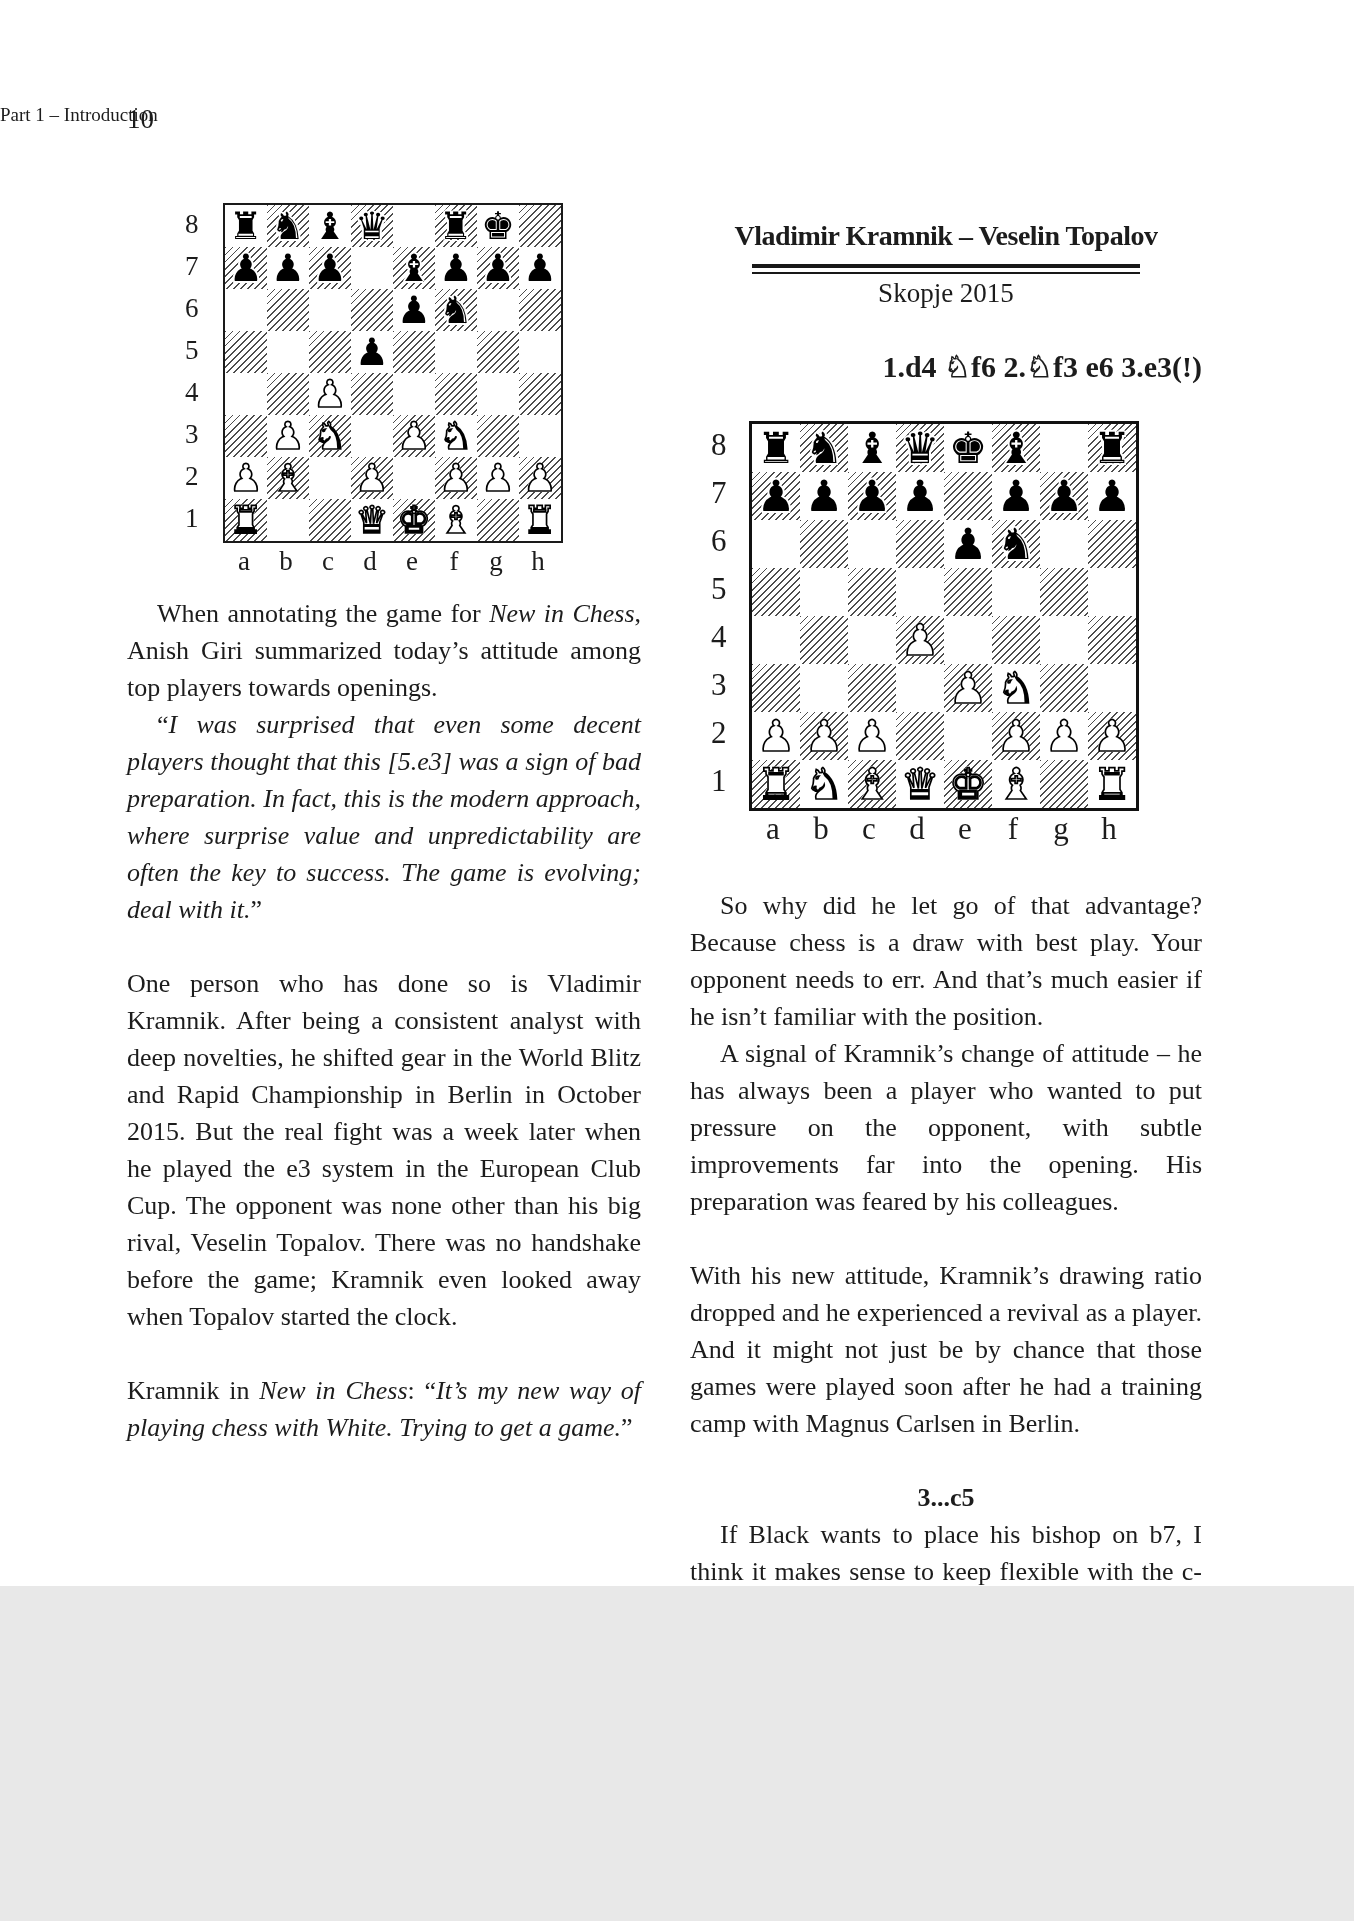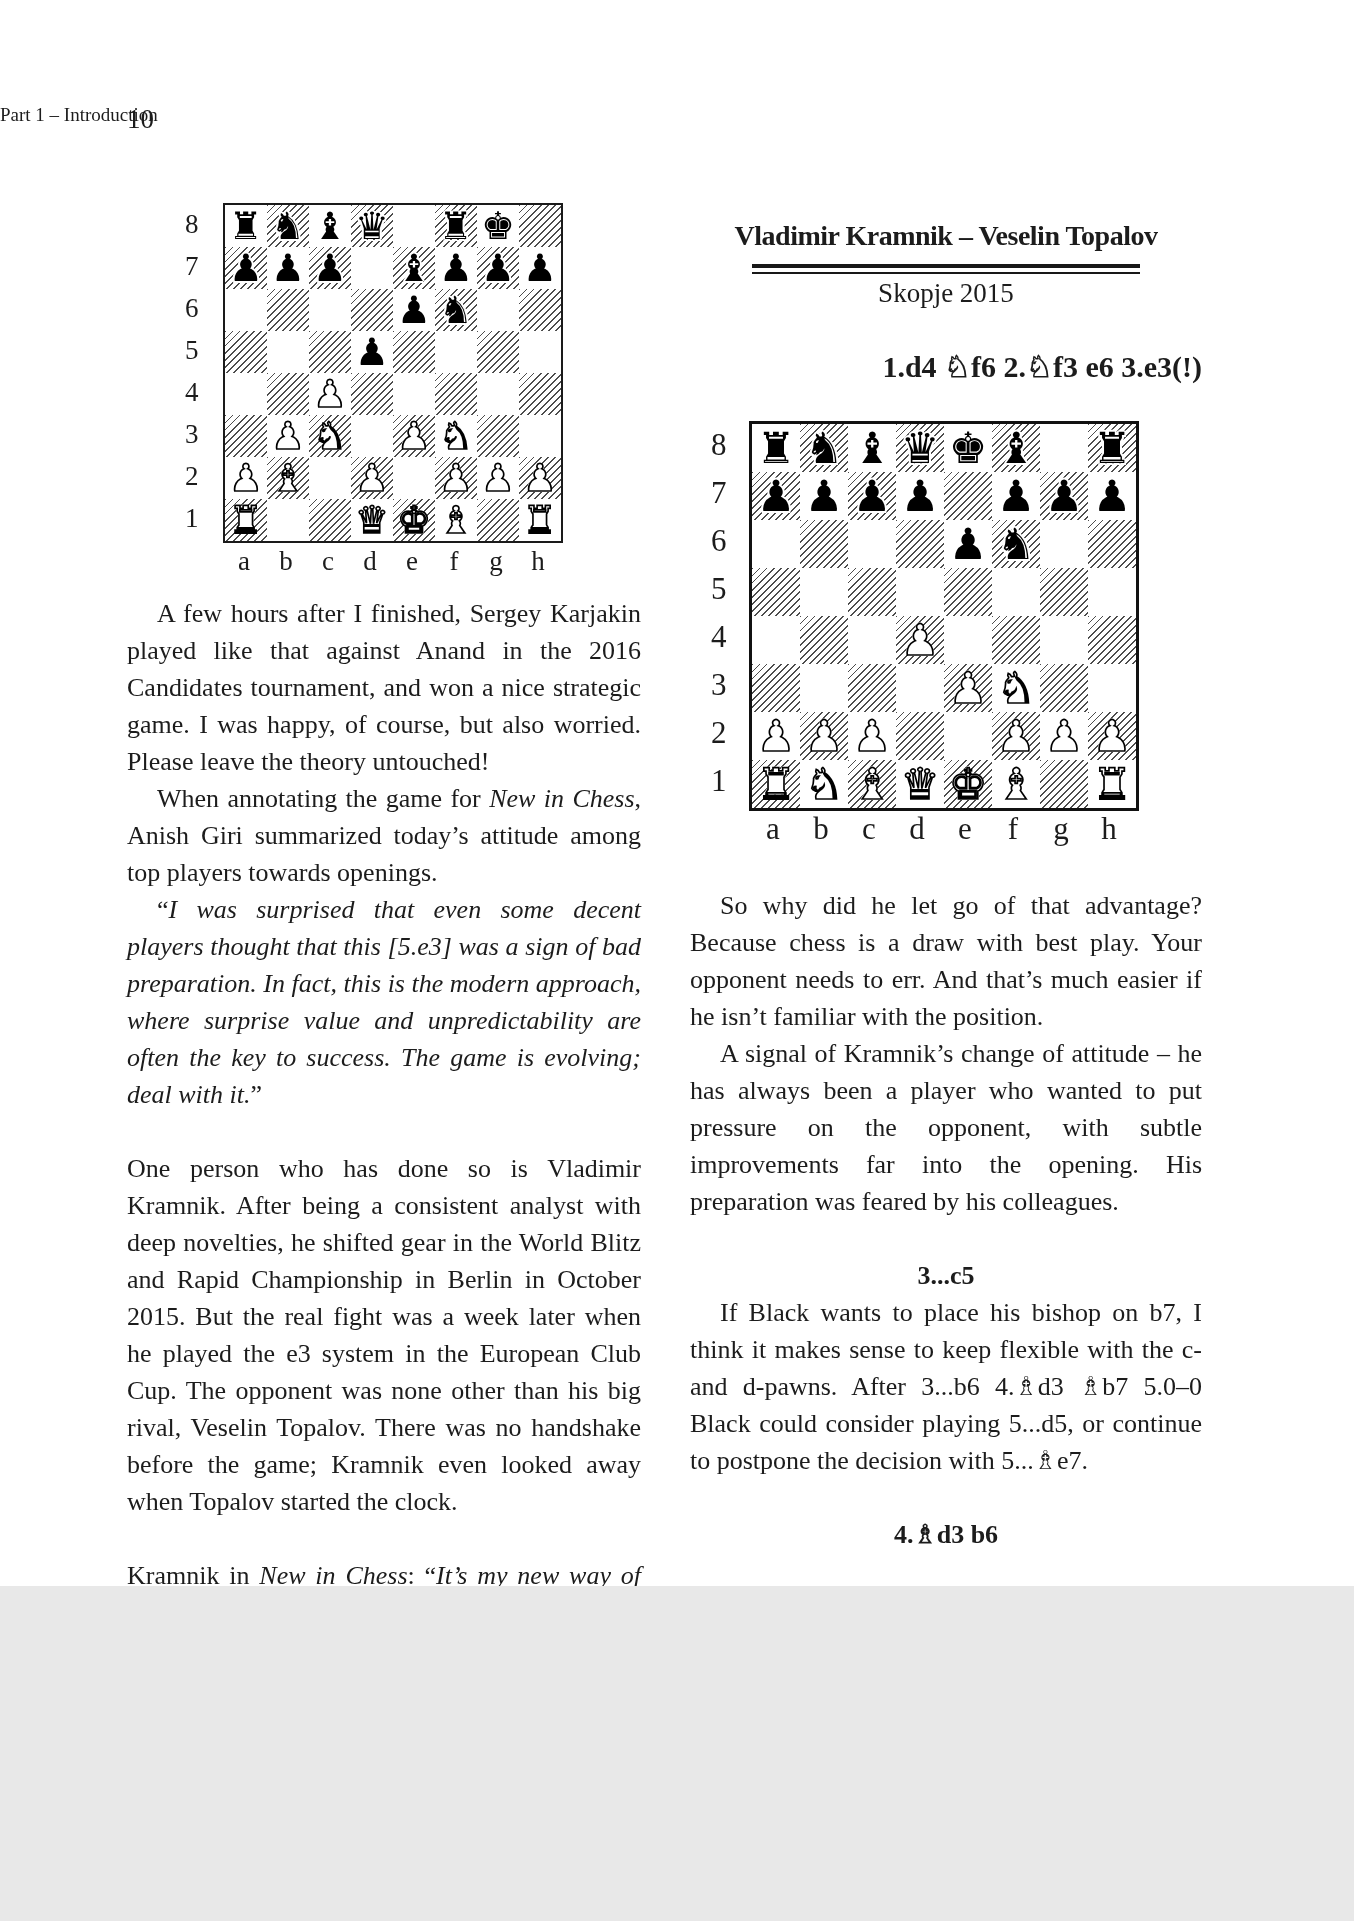--- a/index.html
+++ b/index.html
@@ -230,21 +230,20 @@
           <div>b</div>
           <div>c</div>
           <div>d</div>
           <div>e</div>
           <div>f</div>
           <div>g</div>
           <div>h</div>
         </div>
     </div>
     <div class="text-block" id="left-paras">
-        <p class="para indent"><span>A few hours after I finished, Sergey Karjakin played like that against Anand in the 2016 Candidates tournament, and won a nice strategic game. I was happy, of course, but also worried. Please leave the theory untouched!</span></p>
         <p class="para indent"><span>When annotating the game for </span><span class="em">New in Chess</span><span>, Anish Giri summarized today’s attitude among top players towards openings.</span></p>
         <p class="para indent"><span>“</span><span class="em">I was surprised that even some decent players thought that this [5.e3] was a sign of bad preparation. In fact, this is the modern approach, where surprise value and unpredictability are often the key to success. The game is evolving; deal with it.</span><span>”</span></p>
         <p class="para gap"><span>One person who has done so is Vladimir Kramnik. After being a consistent analyst with deep novelties, he shifted gear in the World Blitz and Rapid Championship in Berlin in October 2015. But the real fight was a week later when he played the e3 system in the European Club Cup. The opponent was none other than his big rival, Veselin Topalov. There was no handshake before the game; Kramnik even looked away when Topalov started the clock.</span></p>
         <p class="para gap"><span>Kramnik in </span><span class="em">New in Chess</span><span>: “</span><span class="em">It’s my new way of playing chess with White. Trying to get a game.</span><span>”</span></p>
       </div>
   </div>
 
   <div class="col col-right">
     <div class="game-title">Vladimir Kramnik – Veselin Topalov</div>
     <div class="double-rule"></div>
@@ -404,19 +403,20 @@
           <div>e</div>
           <div>f</div>
           <div>g</div>
           <div>h</div>
         </div>
     </div>
 
     <div class="text-block" id="right-paras">
         <p class="para indent"><span>So why did he let go of that advantage? Because chess is a draw with best play. Your opponent needs to err. And that’s much easier if he isn’t familiar with the position.</span></p>
         <p class="para indent"><span>A signal of Kramnik’s change of attitude – he has always been a player who wanted to put pressure on the opponent, with subtle improvements far into the opening. His preparation was feared by his colleagues.</span></p>
+        <p class="para gap"><span>With his new attitude, Kramnik’s drawing ratio dropped and he experienced a revival as a player. And it might not just be by chance that those games were played soon after he had a training camp with Magnus Carlsen in Berlin.</span></p>
         <p class="para heading gap"><span>3...c5</span></p>
         <p class="para indent"><span>If Black wants to place his bishop on b7, I think it makes sense to keep flexible with the c- and d-pawns. After 3...b6 4.♗d3 ♗b7 5.0–0 Black could consider playing 5...d5, or continue to postpone the decision with 5...♗e7.</span></p>
         <p class="para heading gap"><span>4.♗d3 b6</span></p>
       </div>
   </div>
 
 </div>
 
 </body></html>

